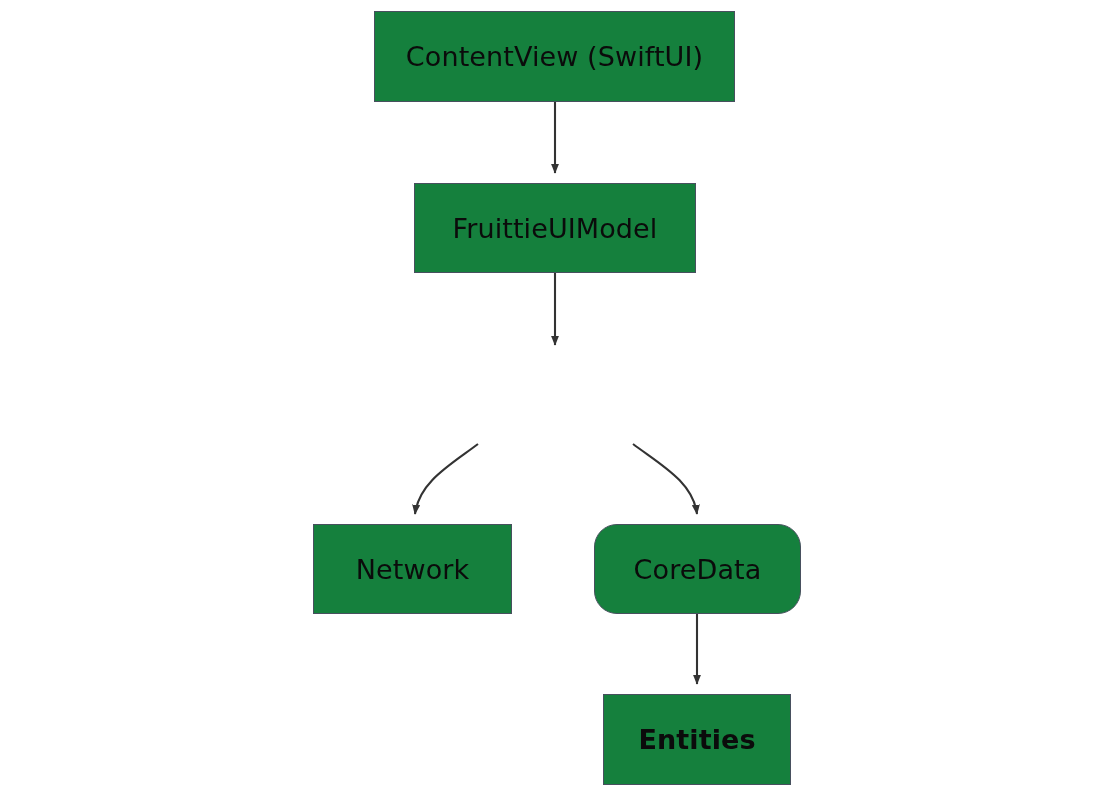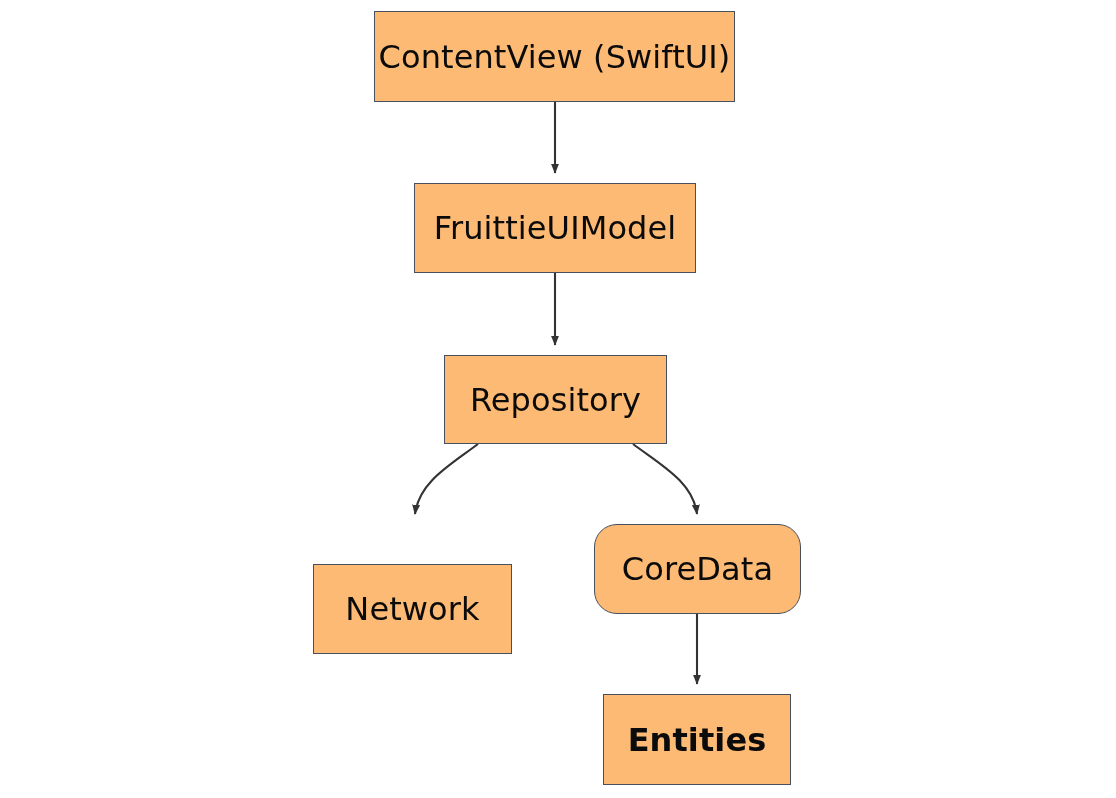--- a/index.html
+++ b/index.html
@@ -22,27 +22,27 @@
     position: absolute;
     left: 0;
     top: 0;
     width: 1116px;
     height: 798px;
     pointer-events: none;
   }
   .node {
     position: absolute;
     box-sizing: border-box;
-    background: #fdba74;
+    background: #15803d;
     border: 1.4px solid #47505e;
     display: flex;
     align-items: center;
     justify-content: center;
     color: #0b0b0b;
-    font-size: 32px;
+    font-size: 27px;
     font-weight: 400;
     line-height: 1;
     letter-spacing: 0.1px;
     white-space: nowrap;
   }
   .node-label {
     display: block;
     transform: translateY(-0.5px);
   }
 </style>
@@ -80,25 +80,22 @@
   </svg>
 
   <div class="node" style="left:374px; top:11px; width:361px; height:91px;">
     <span class="node-label">ContentView (SwiftUI)</span>
   </div>
 
   <div class="node" style="left:414px; top:183px; width:282px; height:90px;">
     <span class="node-label">FruittieUIModel</span>
   </div>
 
-  <div class="node" style="left:444px; top:355px; width:223px; height:89px;">
-    <span class="node-label">Repository</span>
-  </div>
 
-  <div class="node" style="left:313px; top:524px; width:199px; height:90px;margin-top:40px;">
+  <div class="node" style="left:313px; top:524px; width:199px; height:90px;">
     <span class="node-label">Network</span>
   </div>
 
   <div class="node" style="left:594px; top:524px; width:207px; height:90px;border-radius:23px;">
     <span class="node-label">CoreData</span>
   </div>
 
   <div class="node" style="left:603px; top:694px; width:188px; height:91px;font-weight:bold;">
     <span class="node-label">Entities</span>
   </div>

